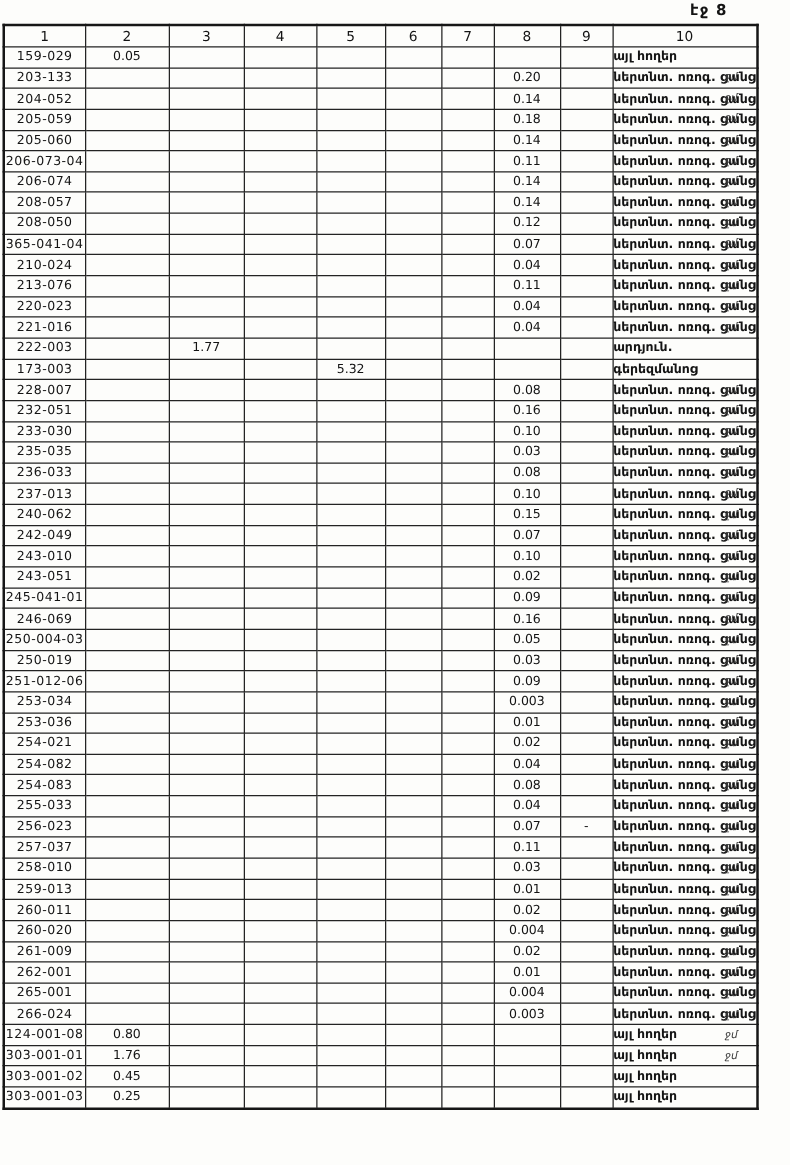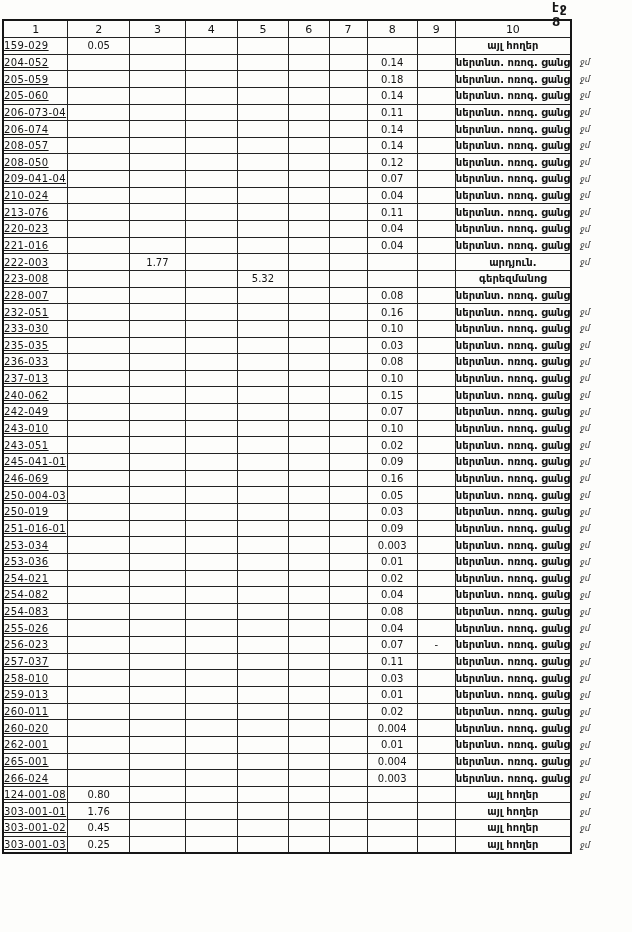--- a/index.html
+++ b/index.html
@@ -6,21 +6,21 @@
     margin: 0; padding: 0;
     width: 632px; height: 932px;
     background: #fdfdfb;
     font-family: "DejaVu Sans", sans-serif;
     color: #141414;
     overflow: hidden;
     -webkit-font-smoothing: none;
   }
   .page {
     position: relative;
-    width: 572px; height: 932px;
+    width: 632px; height: 932px;
   }
   .page-label {
     position: absolute;
     top: 1px; left: 552px;
     font-size: 12px;
     font-weight: bold;
     letter-spacing: 1px;
   }
   table.sheet {
     position: absolute;
@@ -43,32 +43,31 @@
     font-weight: normal;
     text-align: center;
     vertical-align: middle;
   }
   table.sheet td {
     height: 15.65px;
     font-size: 10px;
     vertical-align: middle;
   }
   td.code {
-    text-align: left;
+    text-align: center;
     padding-left: 3px;
     letter-spacing: 0.4px;
     font-size: 10px;
-    text-decoration: underline;
   }
   td.num {
     text-align: center;
     font-size: 10px;
   }
   td.cat {
-    text-align: center;
+    text-align: left;
     padding-left: 3px;
     font-weight: bold;
     font-size: 10px;
   }
   .margin-strip {
     position: absolute;
     top: 37px; left: 580px;
     width: 30px;
   }
   .margin-strip .frag {
@@ -120,20 +119,32 @@
           <td class="num"></td>
           <td class="num"></td>
           <td class="num"></td>
           <td class="num"></td>
           <td class="num"></td>
           <td class="num"></td>
           <td class="num"></td>
           <td class="cat">այլ հողեր</td>
         </tr>
         <tr>
+          <td class="code">203-133</td>
+          <td class="num"></td>
+          <td class="num"></td>
+          <td class="num"></td>
+          <td class="num"></td>
+          <td class="num"></td>
+          <td class="num"></td>
+          <td class="num">0.20</td>
+          <td class="num"></td>
+          <td class="cat">ներտնտ. ոռոգ. ցանց</td>
+        </tr>
+        <tr>
           <td class="code">204-052</td>
           <td class="num"></td>
           <td class="num"></td>
           <td class="num"></td>
           <td class="num"></td>
           <td class="num"></td>
           <td class="num"></td>
           <td class="num">0.14</td>
           <td class="num"></td>
           <td class="cat">ներտնտ. ոռոգ. ցանց</td>
@@ -204,21 +215,21 @@
           <td class="num"></td>
           <td class="num"></td>
           <td class="num"></td>
           <td class="num"></td>
           <td class="num"></td>
           <td class="num">0.12</td>
           <td class="num"></td>
           <td class="cat">ներտնտ. ոռոգ. ցանց</td>
         </tr>
         <tr>
-          <td class="code">209-041-04</td>
+          <td class="code">365-041-04</td>
           <td class="num"></td>
           <td class="num"></td>
           <td class="num"></td>
           <td class="num"></td>
           <td class="num"></td>
           <td class="num"></td>
           <td class="num">0.07</td>
           <td class="num"></td>
           <td class="cat">ներտնտ. ոռոգ. ցանց</td>
         </tr>
@@ -276,21 +287,21 @@
           <td class="num">1.77</td>
           <td class="num"></td>
           <td class="num"></td>
           <td class="num"></td>
           <td class="num"></td>
           <td class="num"></td>
           <td class="num"></td>
           <td class="cat">արդյուն.</td>
         </tr>
         <tr>
-          <td class="code">223-008</td>
+          <td class="code">173-003</td>
           <td class="num"></td>
           <td class="num"></td>
           <td class="num"></td>
           <td class="num">5.32</td>
           <td class="num"></td>
           <td class="num"></td>
           <td class="num"></td>
           <td class="num"></td>
           <td class="cat">գերեզմանոց</td>
         </tr>
@@ -456,21 +467,21 @@
           <td class="num"></td>
           <td class="num"></td>
           <td class="num"></td>
           <td class="num"></td>
           <td class="num"></td>
           <td class="num">0.03</td>
           <td class="num"></td>
           <td class="cat">ներտնտ. ոռոգ. ցանց</td>
         </tr>
         <tr>
-          <td class="code">251-016-01</td>
+          <td class="code">251-012-06</td>
           <td class="num"></td>
           <td class="num"></td>
           <td class="num"></td>
           <td class="num"></td>
           <td class="num"></td>
           <td class="num"></td>
           <td class="num">0.09</td>
           <td class="num"></td>
           <td class="cat">ներտնտ. ոռոգ. ցանց</td>
         </tr>
@@ -528,21 +539,21 @@
           <td class="num"></td>
           <td class="num"></td>
           <td class="num"></td>
           <td class="num"></td>
           <td class="num"></td>
           <td class="num">0.08</td>
           <td class="num"></td>
           <td class="cat">ներտնտ. ոռոգ. ցանց</td>
         </tr>
         <tr>
-          <td class="code">255-026</td>
+          <td class="code">255-033</td>
           <td class="num"></td>
           <td class="num"></td>
           <td class="num"></td>
           <td class="num"></td>
           <td class="num"></td>
           <td class="num"></td>
           <td class="num">0.04</td>
           <td class="num"></td>
           <td class="cat">ներտնտ. ոռոգ. ցանց</td>
         </tr>
@@ -608,20 +619,32 @@
         </tr>
         <tr>
           <td class="code">260-020</td>
           <td class="num"></td>
           <td class="num"></td>
           <td class="num"></td>
           <td class="num"></td>
           <td class="num"></td>
           <td class="num"></td>
           <td class="num">0.004</td>
+          <td class="num"></td>
+          <td class="cat">ներտնտ. ոռոգ. ցանց</td>
+        </tr>
+        <tr>
+          <td class="code">261-009</td>
+          <td class="num"></td>
+          <td class="num"></td>
+          <td class="num"></td>
+          <td class="num"></td>
+          <td class="num"></td>
+          <td class="num"></td>
+          <td class="num">0.02</td>
           <td class="num"></td>
           <td class="cat">ներտնտ. ոռոգ. ցանց</td>
         </tr>
         <tr>
           <td class="code">262-001</td>
           <td class="num"></td>
           <td class="num"></td>
           <td class="num"></td>
           <td class="num"></td>
           <td class="num"></td>

